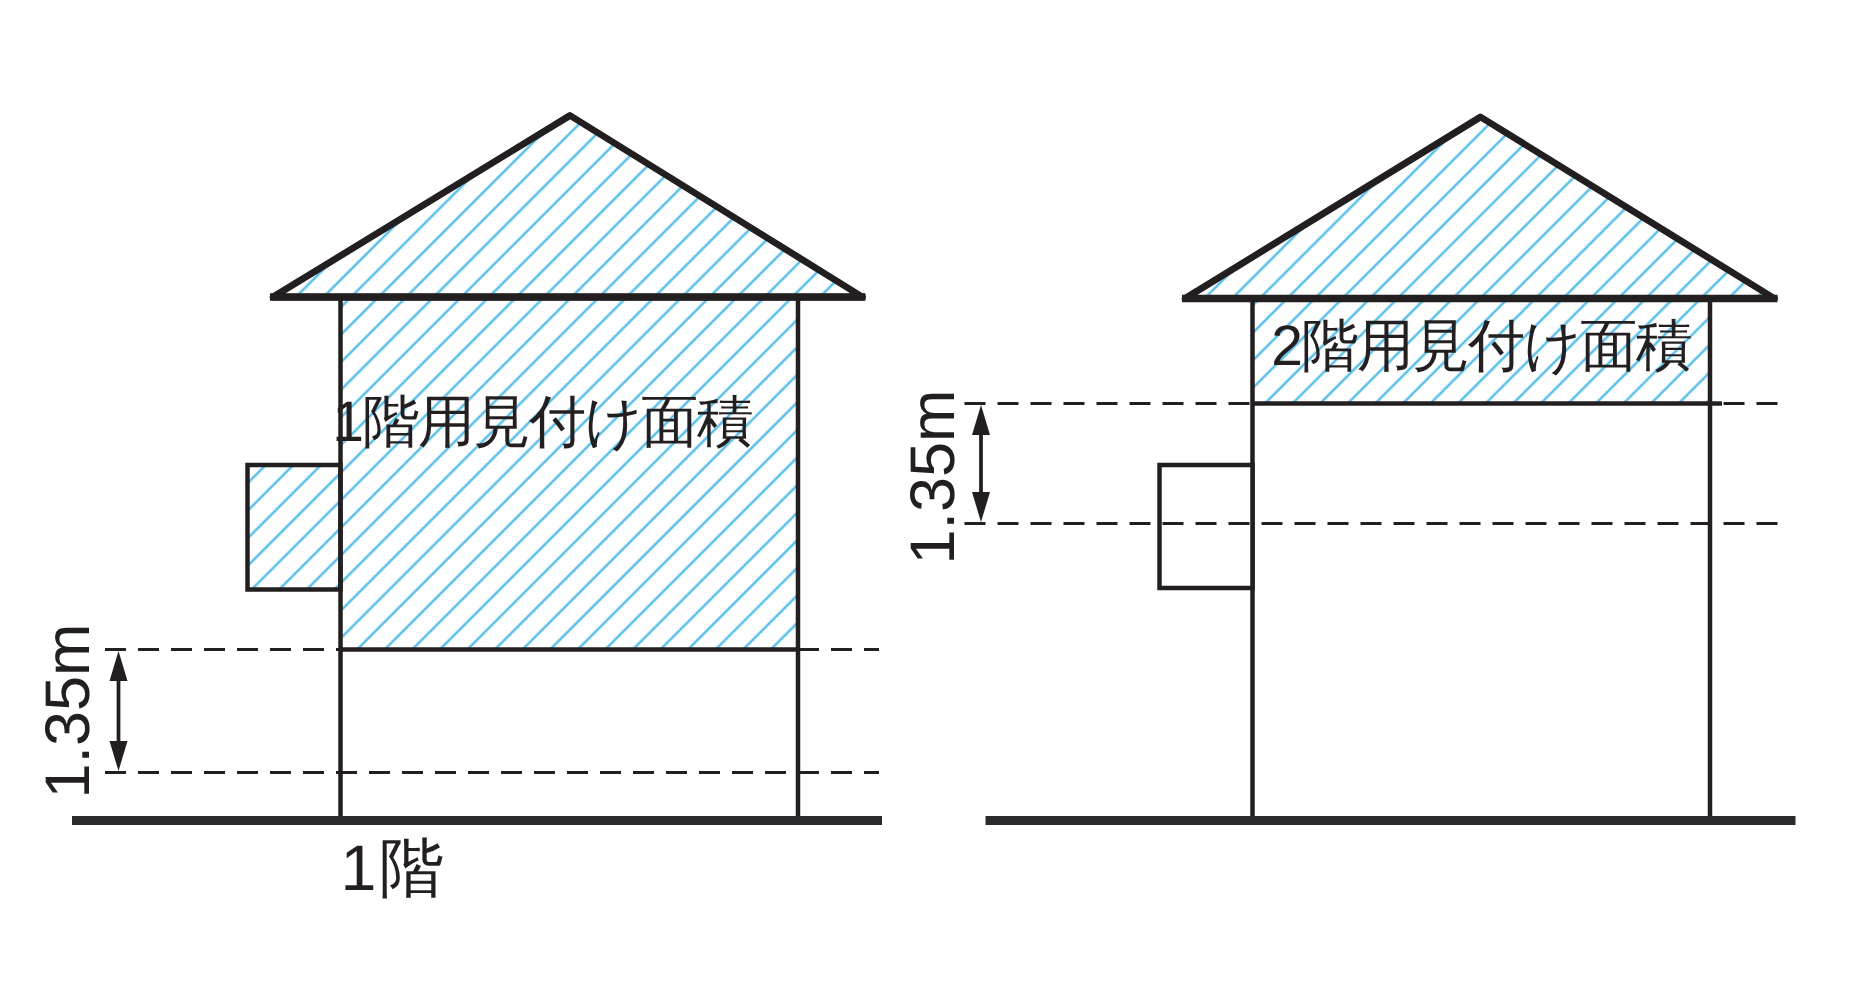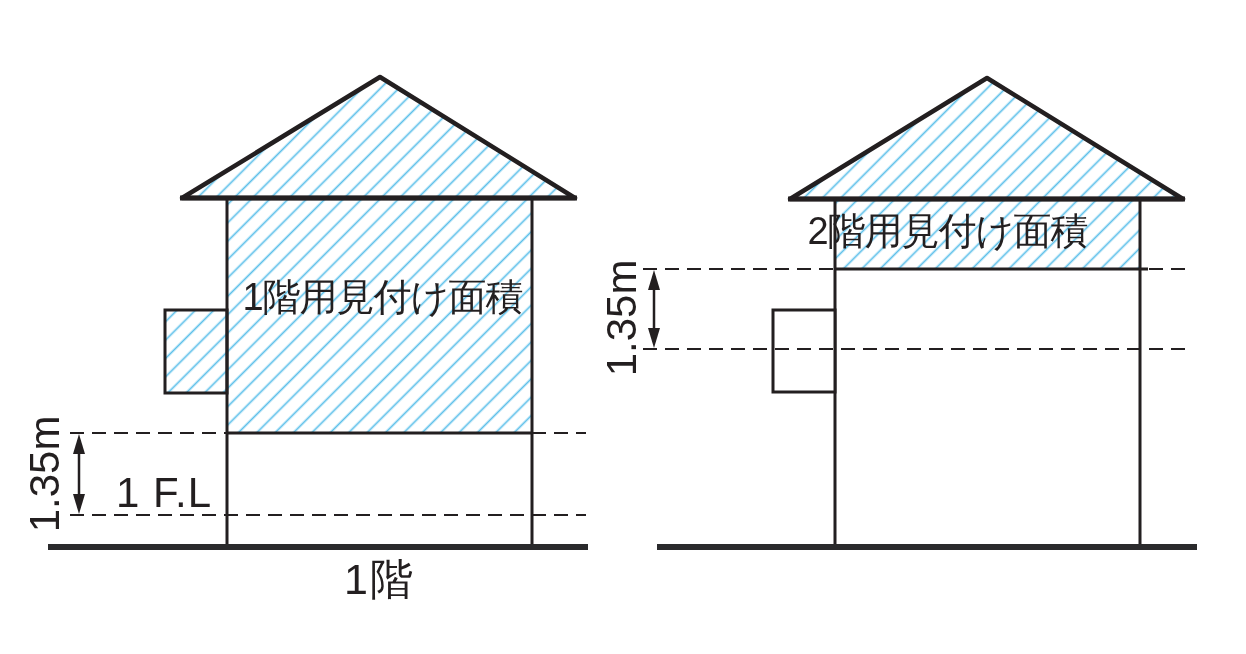--- a/index.html
+++ b/index.html
@@ -30,21 +30,21 @@
   .area-label {
     font-size: 38px;
     letter-spacing: -1px;
     width: 305px;
     text-align: center;
   }
   .floor-label {
     font-size: 43px;
     letter-spacing: 2px;
     width: 305px;
-    text-align: center;
+    text-align: left;
   }
   .fl-label {
     font-size: 42px;
     letter-spacing: 1px;
   }
   .dim-label {
     font-size: 42px;
     transform: translate(-50%, -50%) rotate(-90deg);
   }
 </style>
@@ -104,25 +104,24 @@
       <line x1="835" y1="269" x2="1148" y2="269" stroke="#231F20" stroke-width="3"></line>
 
       <line x1="654" y1="276" x2="654" y2="342" stroke="#231F20" stroke-width="2.5"></line>
       <polygon points="654,270 648,290 660,290" fill="#231F20"></polygon>
       <polygon points="654,348 648,328 660,328" fill="#231F20"></polygon>
 
       <line x1="657" y1="547" x2="1197" y2="547" stroke="#2a2a2c" stroke-width="6"></line>
     </g>
   </svg>
 
-  <div class="lbl area-label" style="left:230px; top:263px;margin-top:15px;">1階用見付け面積</div>
+  <div class="lbl area-label" style="left:209px; top:263px;">1階用見付け面積</div>
 
-  <div class="lbl area-label" style="left:795px; top:212px;">2階用見付け面積</div>
+  <div class="lbl area-label" style="left:835px; top:212px;">2階用見付け面積</div>
 
-  <div class="lbl fl-label" style="left:116px; top:472px;">1 F.L</div>
 
 
   <div class="lbl dim-label" style="left:45px; top:474px;">1.35m</div>
 
   <div class="lbl dim-label" style="left:622px; top:318px;">1.35m</div>
 
   <div class="lbl floor-label" style="left:227px; top:558px;">1階</div>
 
 
 </div>

